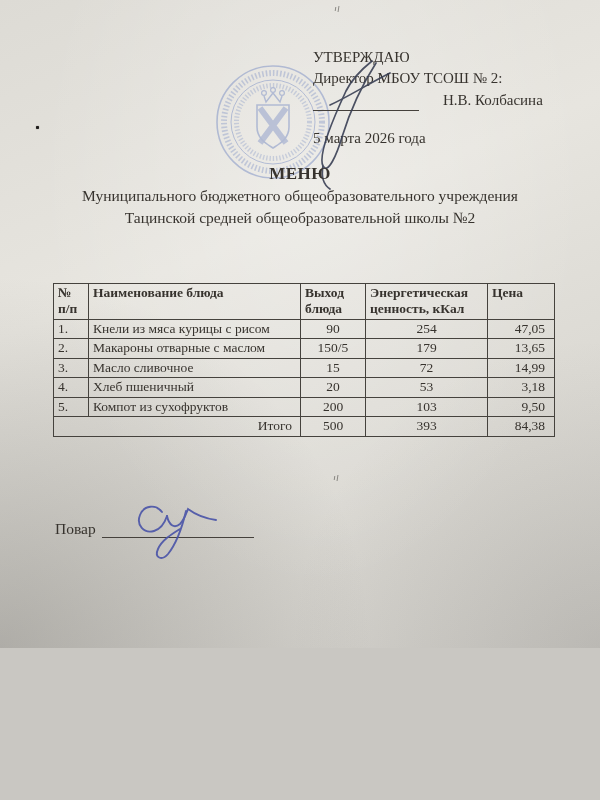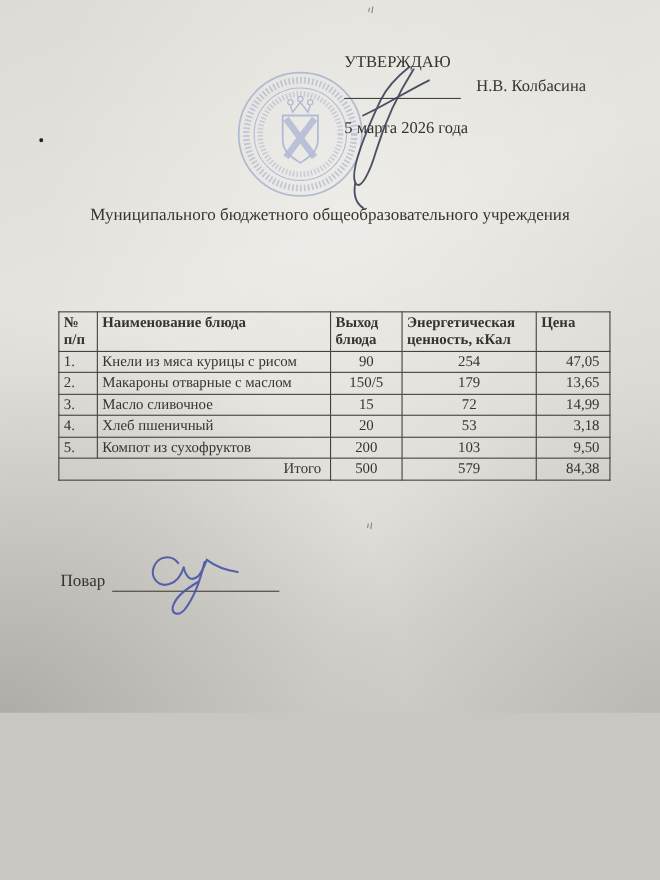--- a/index.html
+++ b/index.html
@@ -15,21 +15,21 @@
       radial-gradient(circle at 0% 100%, rgba(75,73,69,.30), rgba(0,0,0,0) 42%),
       radial-gradient(circle at 100% 100%, rgba(95,93,89,.16), rgba(0,0,0,0) 35%),
       radial-gradient(ellipse at 52% 28%, rgba(255,255,255,.30), rgba(0,0,0,0) 62%),
       linear-gradient(158deg,#dddbd5 0%, #e7e5df 38%, #dcdad4 68%, #cccac5 100%);
   }
   .abs{position:absolute;}
   
   .approval{left:313px;top:47px;width:260px;font-size:15px;line-height:21px;}
   .sig-row{display:flex;align-items:flex-end;margin-top:1px;}
   .sig-line{display:inline-block;width:106px;border-bottom:1px solid #45413c;height:15px;}
-  .sig-name{margin-left:14px;}
+  .sig-name{margin-left:24px;}
   .date-line{margin-top:17px;}
   
   .stamp{left:207px;top:57px;width:132px;height:132px;opacity:.62;pointer-events:none;}
   
   .ink{pointer-events:none;}
   
   .title-menu{left:0;top:164px;width:600px;text-align:center;font-weight:bold;font-size:17px;letter-spacing:.5px;}
   .subtitle1{left:0;top:187px;width:600px;text-align:center;font-size:15.5px;}
   .subtitle2{left:0;top:209px;width:600px;text-align:center;font-size:15.5px;}
   .section-title{left:0;top:244px;width:600px;text-align:center;font-weight:bold;font-size:15.5px;}
@@ -93,36 +93,39 @@
 
       <g>
         <path d="M50,48 h32 v22 c0,12 -10,17 -16,21 c-6,-4 -16,-9 -16,-21 z" stroke-width="1.6"></path>
         <path d="M53,51 L79,86 M79,51 L53,86" stroke-width="6" opacity=".85"></path>
       </g>
     </g>
   </svg>
 
   <div class="abs approval">
     <div>УТВЕРЖДАЮ</div>
+    <div>Директор МБОУ ТСОШ № 2:</div>
     <div class="sig-row">
       <span class="sig-line"></span>
       <span class="sig-name">Н.В. Колбасина</span>
     </div>
     <div class="date-line">5 марта 2026 года</div>
   </div>
 
   <svg class="abs ink" style="left:300px;top:53px;width:120px;height:140px;" viewBox="0 0 120 140">
     <g fill="none" stroke="#3a4055" stroke-width="1.7" stroke-linecap="round" opacity=".9">
       <path d="M30,52 C48,44 66,32 90,20"></path>
       <path d="M76,10 C62,32 50,58 42,84 C37,101 28,122 23,113 C18,103 32,68 46,38 C52,26 62,16 72,8"></path>
       <path d="M23,113 C21,124 24,132 30,136"></path>
     </g>
   </svg>
 
+  <div class="abs title-menu">МЕНЮ</div>
   <div class="abs subtitle1">Муниципального бюджетного общеобразовательного учреждения</div>
+  <div class="abs subtitle2">Тацинской средней общеобразовательной школы №2</div>
 
   <table class="abs menu-table">
     <colgroup>
       <col class="col-num">
         <col class="col-name">
         <col class="col-out">
         <col class="col-kcal">
         <col class="col-price">
     </colgroup>
     <thead>
@@ -166,21 +169,21 @@
       <tr>
         <td>5.</td>
         <td>Компот из сухофруктов</td>
         <td class="c">200</td>
         <td class="c">103</td>
         <td class="r">9,50</td>
       </tr>
       <tr>
         <td colspan="2" class="total-label">Итого</td>
         <td class="c">500</td>
-        <td class="c">579</td>
+        <td class="c">393</td>
         <td class="r">84,38</td>
       </tr>
     </tbody>
   </table>
 
   <div class="abs cook-row">
     <span>Повар</span>
     <span class="cook-line"></span>
   </div>
 

